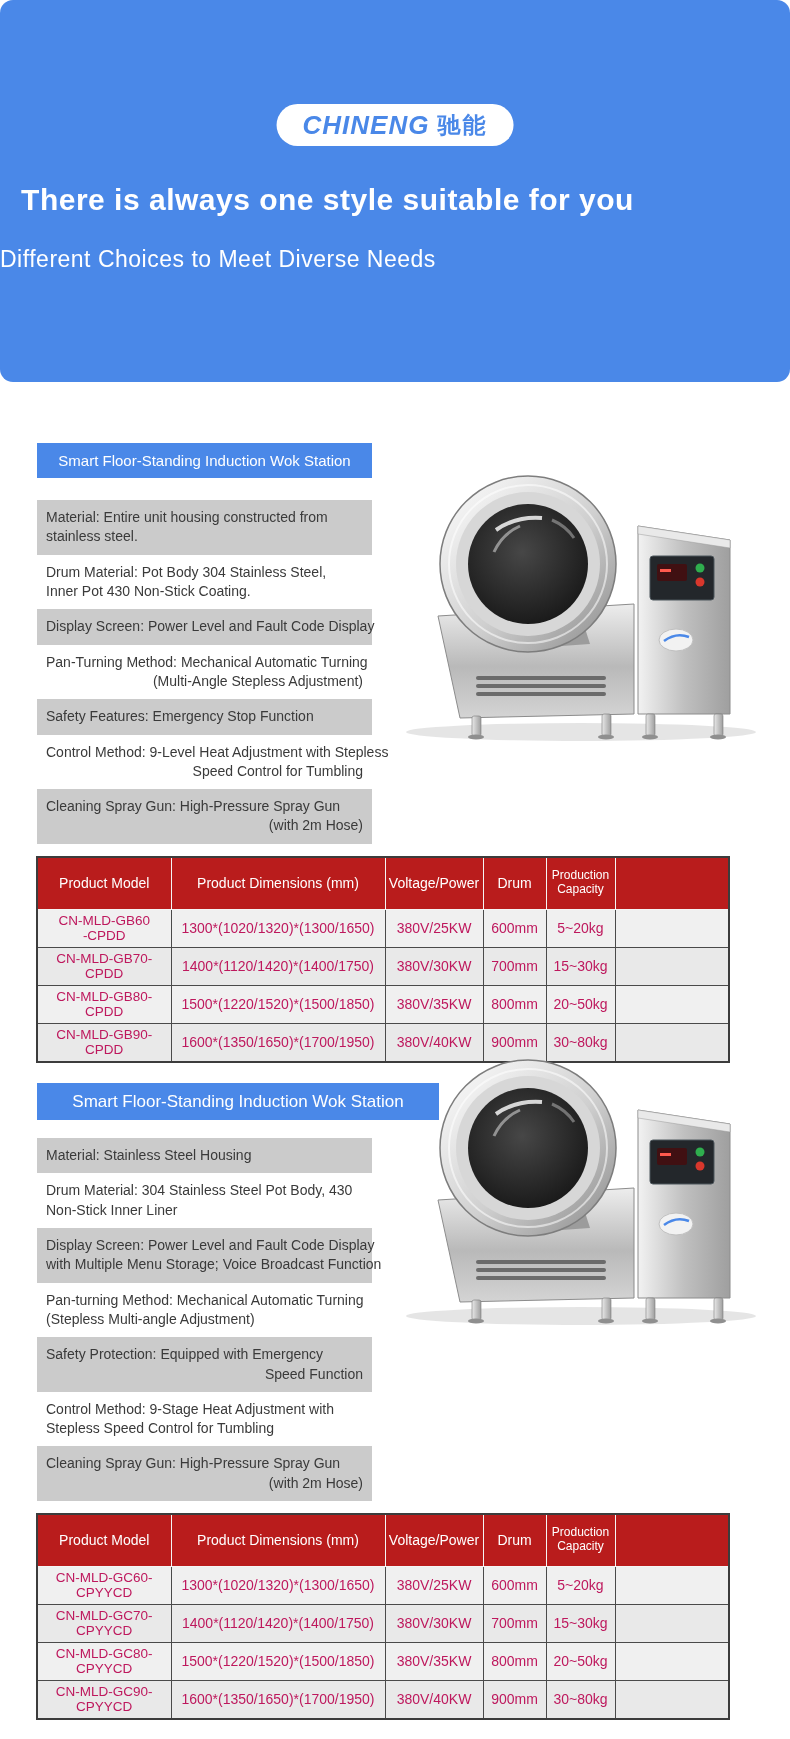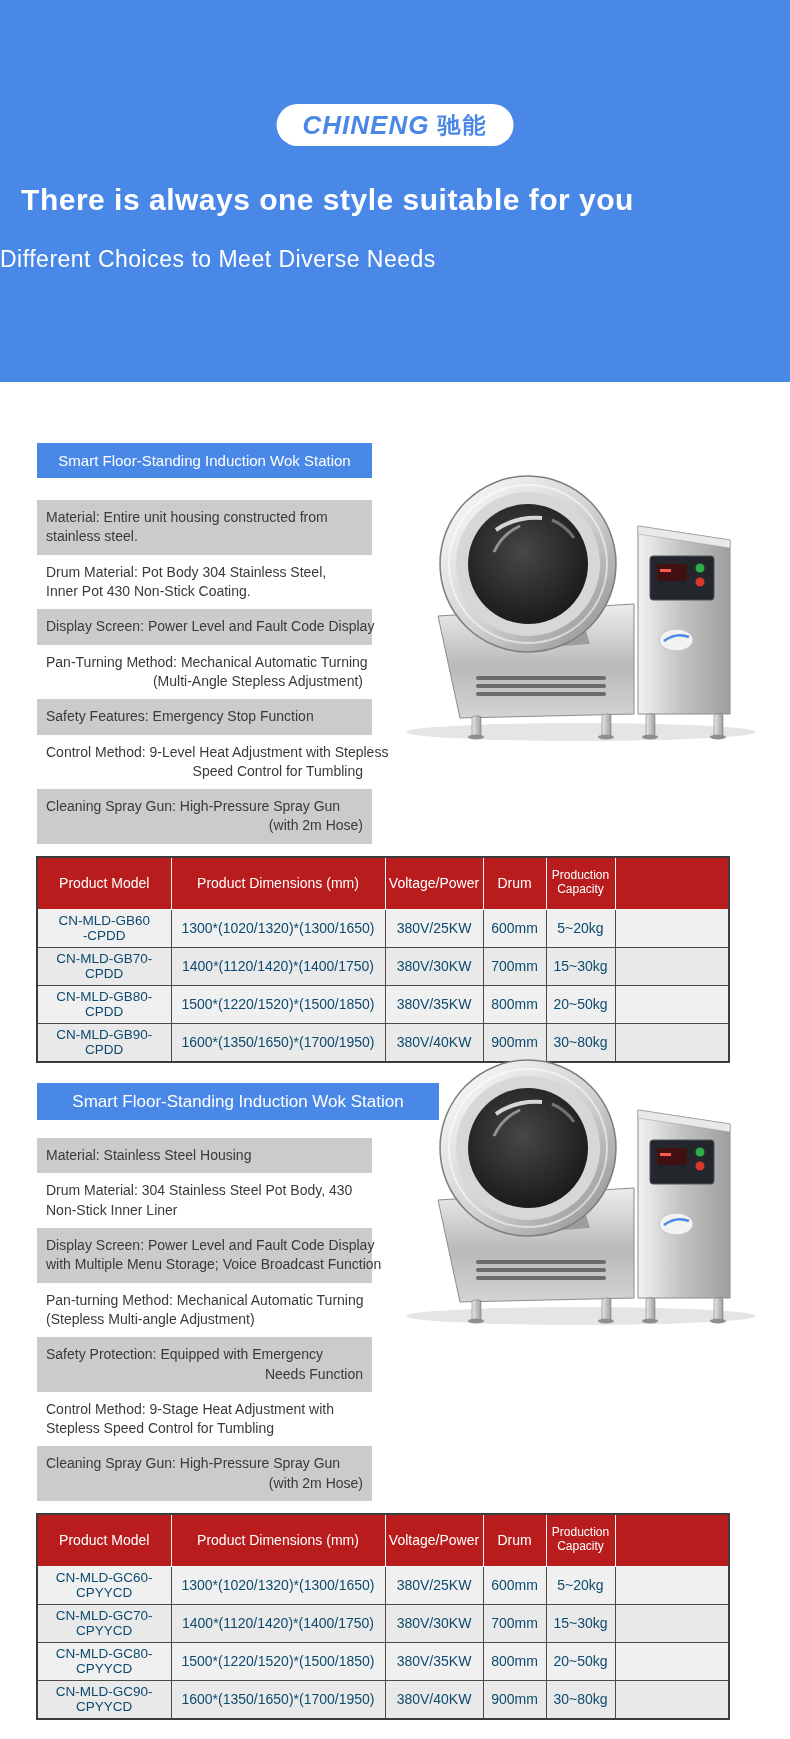--- a/index.html
+++ b/index.html
@@ -1,20 +1,20 @@
 <!DOCTYPE html>
 <html><head>
 <meta charset="utf-8">
 <style>
   * { margin:0; padding:0; box-sizing:border-box; }
   body { font-family:"Liberation Sans","DejaVu Sans",sans-serif; background:#ffffff; }
   .page { position:relative; width:790px; height:1739px; background:#ffffff; overflow:hidden; }
 
   
-  .hero { position:absolute; left:0; top:0; width:790px; height:382px; background:#4a88e8; }
+  .hero { position:absolute; left:0; top:0; width:790px; height:382px; background:#4a88e8;border-radius:13px; }
   .logo-pill { position:absolute; left:50%; top:104px; transform:translateX(-50%);
                background:#ffffff; border-radius:24px; height:42px; padding:0 26px;
                display:flex; align-items:center; gap:8px; }
   .logo-en { color:#4a88e8; font-weight:bold; font-style:italic; font-size:26px; letter-spacing:1px; }
   .logo-cn { color:#4a88e8; font-weight:bold; font-size:23px; letter-spacing:2px; }
   .hero-title { position:absolute; left:0; top:183px; width:655px; text-align:center;
                 color:#ffffff; font-size:30px; font-weight:bold; letter-spacing:0.5px; }
   .hero-sub { position:absolute; left:0; top:246px; width:790px; 
               color:#ffffff; font-size:23px; font-weight:400; letter-spacing:0.5px; }
 
@@ -42,21 +42,21 @@
 
   
   .spec-table { position:absolute; left:36px; width:692px; border-collapse:collapse;
                 table-layout:fixed; border:2px solid #3c3c3c; }
   .spec-table.tb1 { top:856px; }
   .spec-table.tb2 { top:1513px; }
   .spec-table th { background:#b91c1c; color:#ffffff; font-weight:400; font-size:14px;
                    border:1px solid #f5f5f5; height:52px; padding:2px; }
   .spec-table th.small { font-size:12px; line-height:1.15; }
   .spec-table td { border:1px solid #4a4a4a; background:#f0f0f0; text-align:center;
-                   color:#0c4a6e; font-size:14px; height:34px; padding:3px 2px; }
+                   color:#be185d; font-size:14px; height:34px; padding:3px 2px; }
   .spec-table tr:nth-child(even) td { background:#e9e9e9; }
   .model-cell span { display:block; font-size:13.5px; line-height:1.15; }
 </style>
 </head>
 <body>
 
 <svg class="defs-holder" aria-hidden="true">
   <defs>
     <linearGradient id="gSteelBody" x1="0" y1="0" x2="0" y2="1">
       <stop offset="0" stop-color="#ededed"></stop>
@@ -253,21 +253,21 @@
     <div class="feat shaded">
       <span class="fl1">Display Screen: Power Level and Fault Code Display</span>
       <span class="fl2">with Multiple Menu Storage; Voice Broadcast Function</span>
     </div>
     <div class="feat">
       <span class="fl1">Pan-turning Method: Mechanical Automatic Turning</span>
       <span class="fl2">(Stepless Multi-angle Adjustment)</span>
     </div>
     <div class="feat shaded c2">
       <span class="fl1">Safety Protection: Equipped with Emergency</span>
-      <span class="fl2">Needs Function</span>
+      <span class="fl2">Speed Function</span>
     </div>
     <div class="feat">
       <span class="fl1">Control Method: 9-Stage Heat Adjustment with</span>
       <span class="fl2">Stepless Speed Control for Tumbling</span>
     </div>
     <div class="feat shaded c2">
       <span class="fl1">Cleaning Spray Gun: High-Pressure Spray Gun</span>
       <span class="fl2">(with 2m Hose)</span>
     </div>
   </div>

